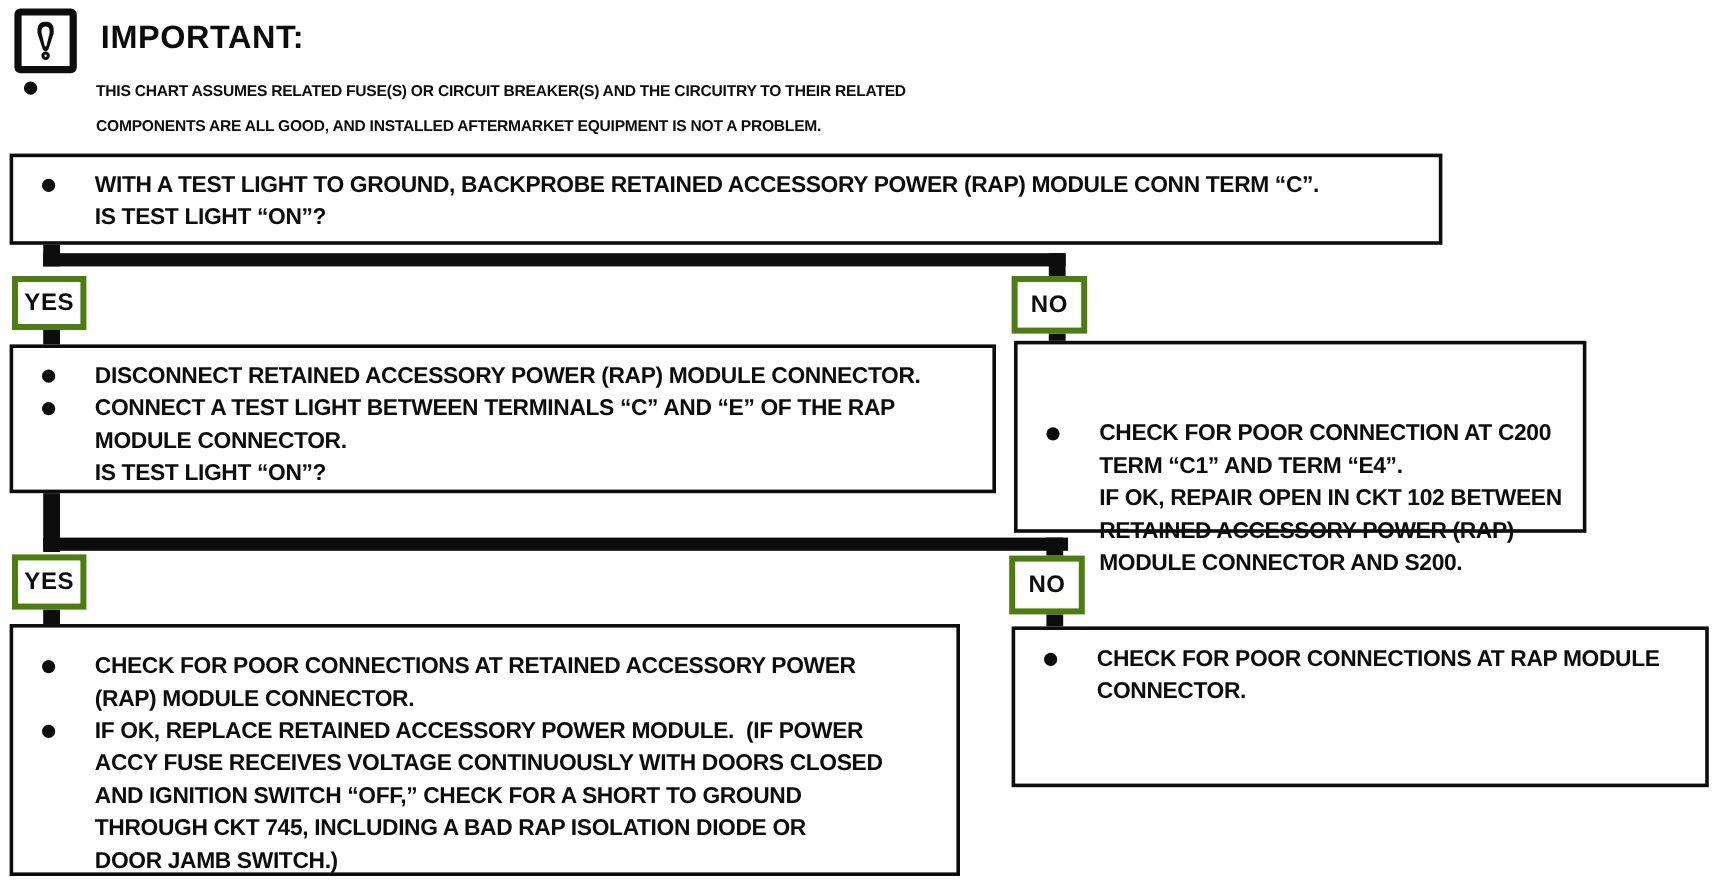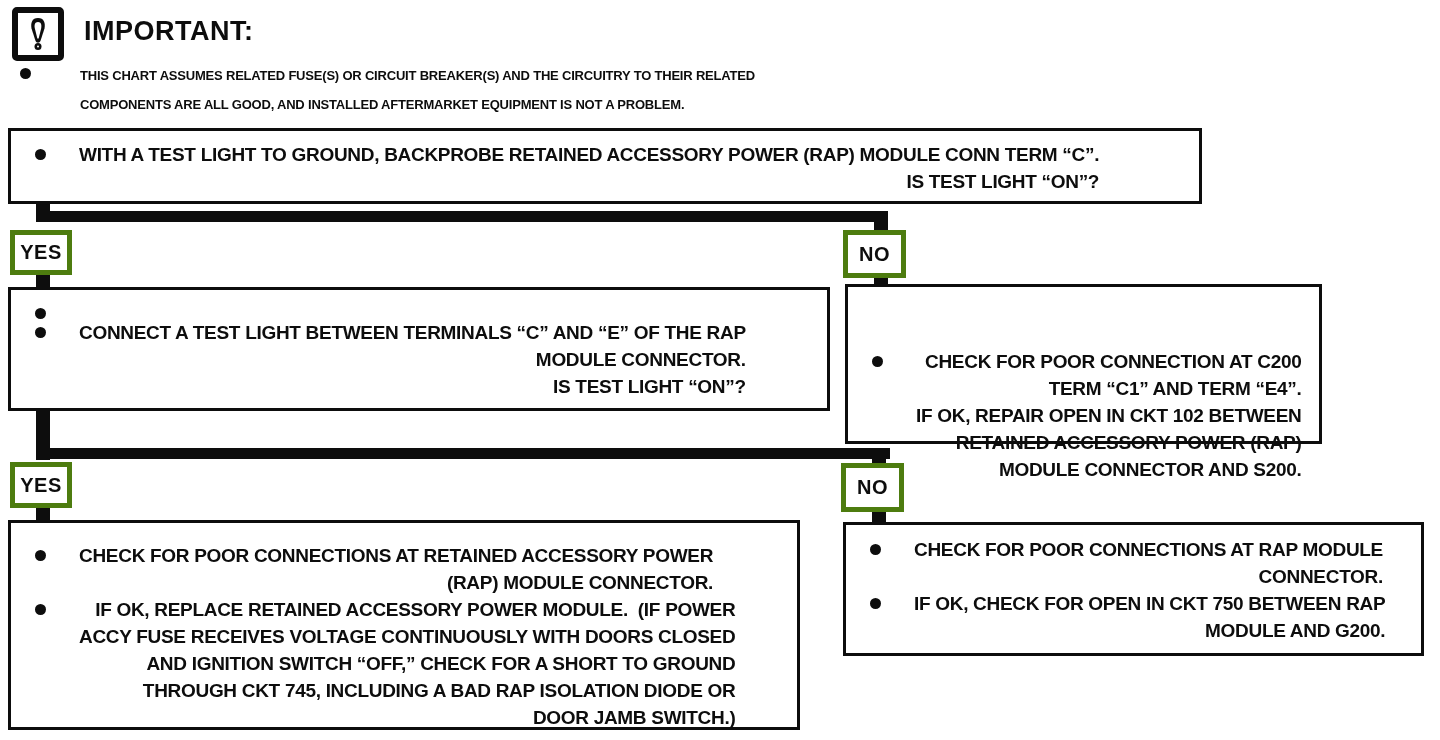--- a/index.html
+++ b/index.html
@@ -37,21 +37,21 @@
     box-sizing:border-box;z-index:2;
   }
   .box-inner{padding:10px 8px 0 24px;}
   .brow{display:flex;align-items:flex-start;}
   .bdot{
     flex:0 0 11px;width:11px;height:11px;background:#0d0d0d;border-radius:50%;
     margin-top:8px;
   }
   .bspace{flex:0 0 33px;}
   .btext{
-    font-size:19px;line-height:27px;white-space:pre-wrap;letter-spacing:-0.3px;text-align:right;
+    font-size:19px;line-height:27px;white-space:pre-wrap;letter-spacing:-0.3px;
   }
   .tag{
     position:absolute;background:#ffffff;border:5px solid #4d7c0f;
     box-sizing:border-box;z-index:3;
     display:flex;align-items:center;justify-content:center;
     font-size:20px;letter-spacing:0.5px;
   }
   .bar{position:absolute;background:#0d0d0d;z-index:1;}
 </style>
 </head>
@@ -100,20 +100,21 @@
   </div>
   <div class="tag" style="left:843px;top:230px;width:63px;height:48px">
     <span>NO</span>
   </div>
 
   <div class="box" style="left:8px;top:287px;width:822px;height:124px">
     <div class="box-inner">
       <div class="brow">
         <span class="bdot"></span>
         <span class="bspace"></span>
+        <span class="btext">DISCONNECT RETAINED ACCESSORY POWER (RAP) MODULE CONNECTOR.</span>
       </div>
       <div class="brow">
         <span class="bdot"></span>
         <span class="bspace"></span>
         <span class="btext">CONNECT A TEST LIGHT BETWEEN TERMINALS “C” AND “E” OF THE RAP
 MODULE CONNECTOR.
 IS TEST LIGHT “ON”?</span>
       </div>
     </div>
   </div>
@@ -160,22 +161,16 @@
   </div>
 
   <div class="box" style="left:843px;top:522px;width:581px;height:134px">
     <div class="box-inner" style="padding-top:11px;">
       <div class="brow">
         <span class="bdot"></span>
         <span class="bspace"></span>
         <span class="btext">CHECK FOR POOR CONNECTIONS AT RAP MODULE
 CONNECTOR.</span>
       </div>
-      <div class="brow">
-        <span class="bdot"></span>
-        <span class="bspace"></span>
-        <span class="btext">IF OK, CHECK FOR OPEN IN CKT 750 BETWEEN RAP
-MODULE AND G200.</span>
-      </div>
     </div>
   </div>
 
 </div>
 
 </body></html>

